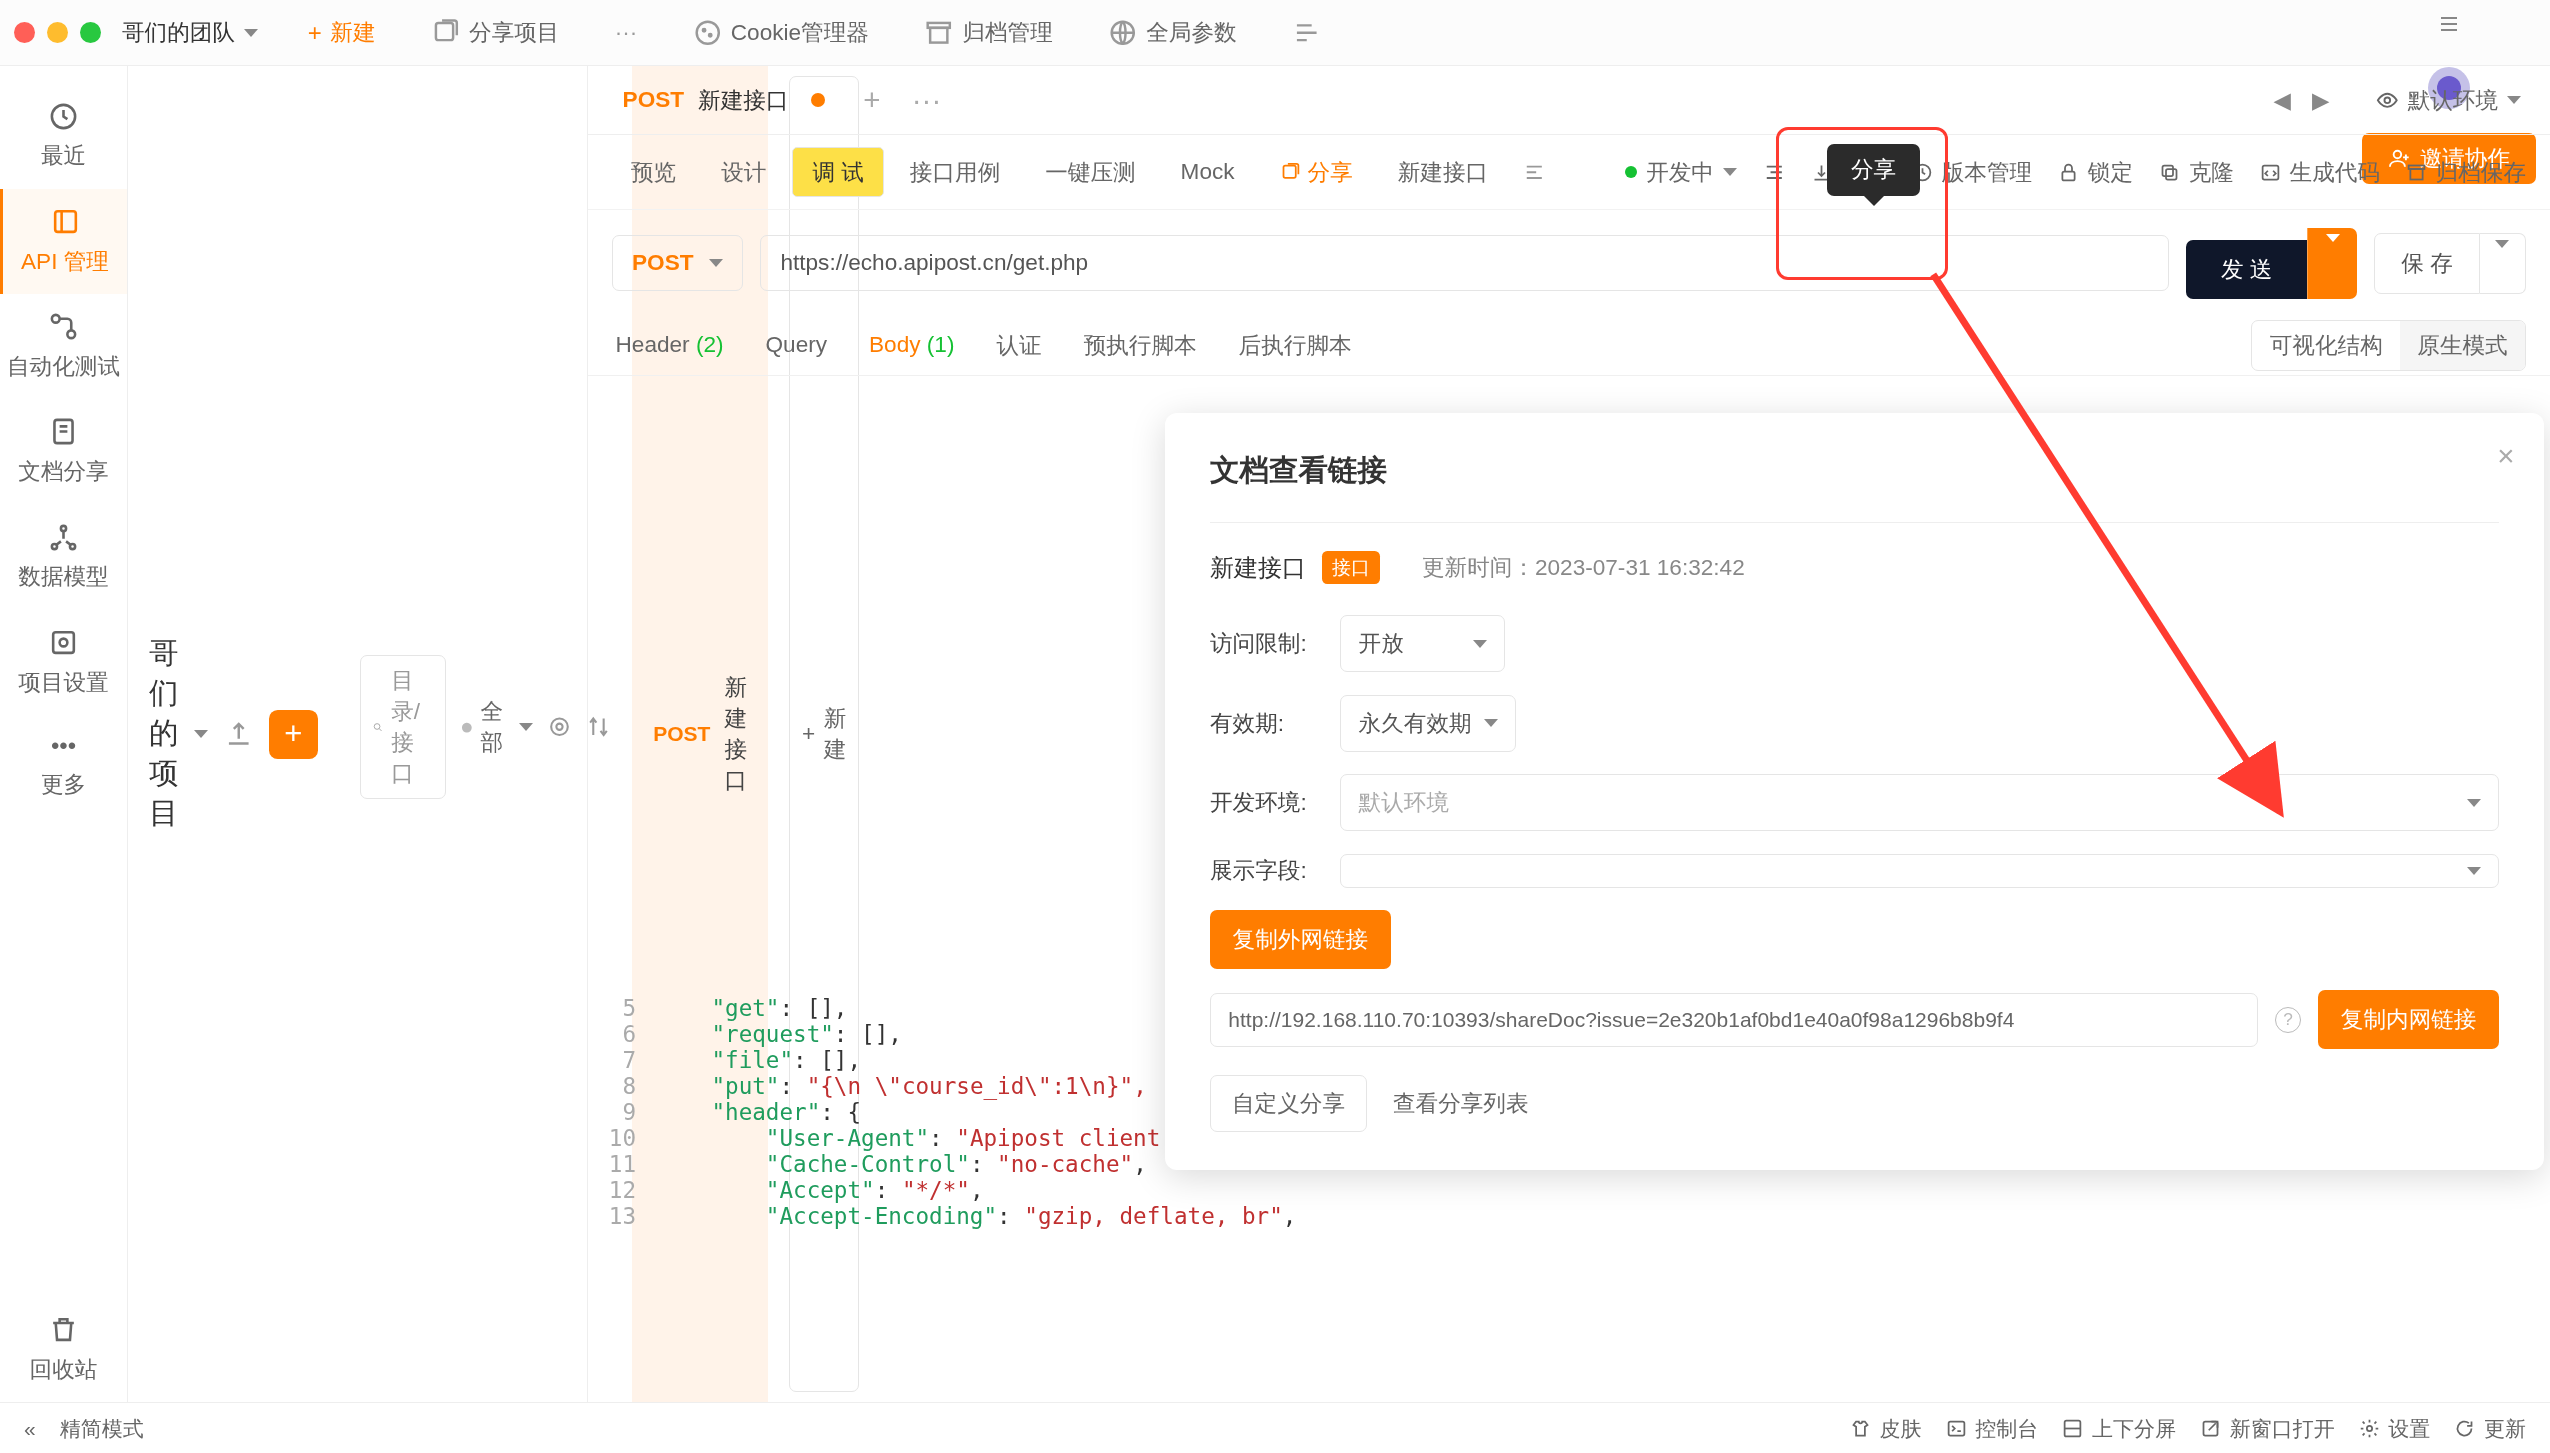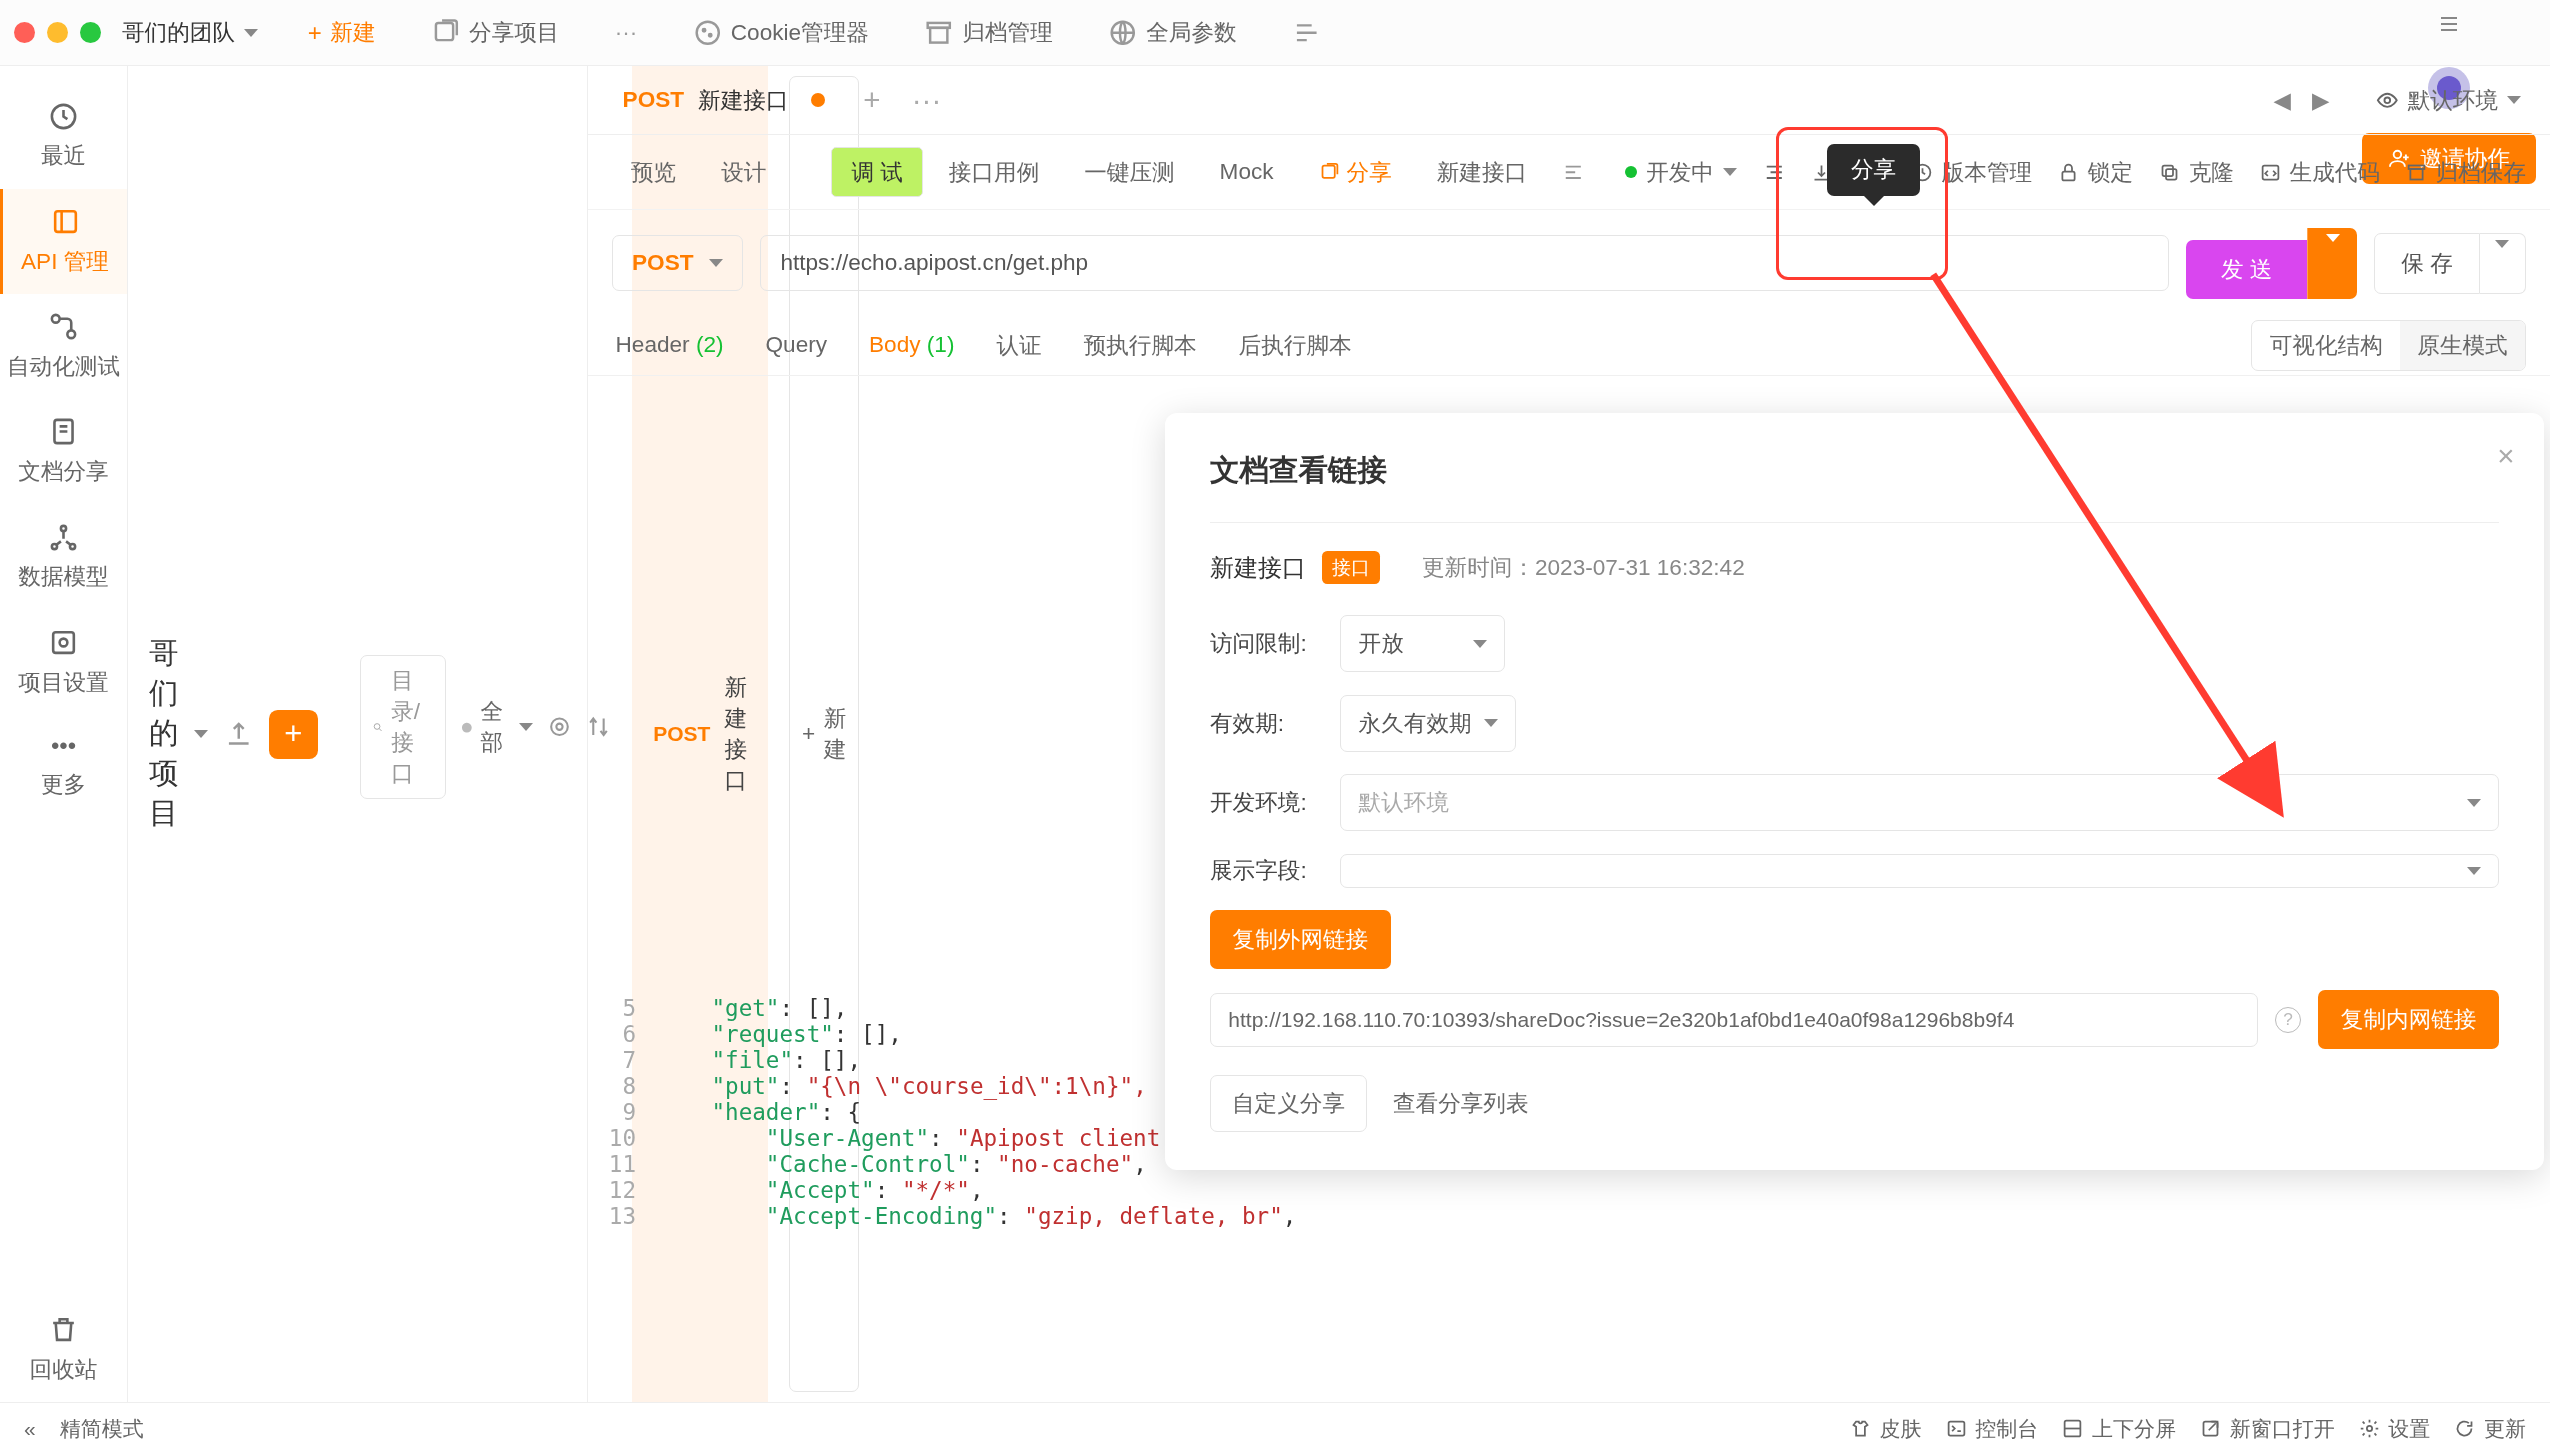--- a/index.html
+++ b/index.html
@@ -57,30 +57,30 @@
 .tab{display:flex;align-items:center;gap:14px;padding:0 22.6px;height:100%;position:relative;}
 .tab .method{color:#ff7d00;font-weight:600;}
 .unsaved{width:14px;height:14px;border-radius:50%;background:#ff7d00;margin-left:8.7px;}
 .tab-add{color:#aaa;font-size:29.5px;padding:0 15.6px;}
 .tab-more{color:#aaa;font-size:29.5px;padding:0 15.6px;}
 .tab-arrows{margin-left:auto;display:flex;align-items:center;gap:21px;color:#888;}
 .env-selector{display:flex;align-items:center;gap:8.7px;color:#666;margin-left:26px;margin-right:17.3px;}
 
 .subtabs{display:flex;align-items:center;padding:12px 24px;gap:7px;border-bottom:0.9px solid #f2f2f2;}
 .subtab{padding:8.7px 19px;color:#666;border-radius:5.2px;}
-.subtab.active{background:#bef264;border:0.9px solid #e5e5e5;font-weight:500;color:#333;margin-left:39px;}
+.subtab.active{background:#fde047;border:0.9px solid #e5e5e5;font-weight:500;color:#333;}
 .subtab.share{color:#ff7d00;display:flex;align-items:center;gap:7px;}
 .toolbar-right{margin-left:auto;display:flex;align-items:center;gap:26px;color:#666;justify-content:space-between;}
 .status-dot{display:flex;align-items:center;gap:8.7px;}
 .sdot{width:12px;height:12px;border-radius:50%;background:#15c133;}
 
 .urlbar{display:flex;align-items:center;padding:17.3px 24px;gap:17.3px;}
 .method-select{border:0.9px solid #e5e5e5;border-radius:7px;padding:14px 19px;display:flex;align-items:center;gap:15.6px;color:#ff7d00;font-weight:600;}
 .urlinput{flex:1;border:0.9px solid #e5e5e5;border-radius:7px;padding:14px 19px;color:#555;}
-.send{background:#d946ef;color:#fff;padding:14px 35px;border-radius:7px 0 0 7px;font-weight:500;margin-top:12px;}
+.send{background:#0f172a;color:#fff;padding:14px 35px;border-radius:7px 0 0 7px;font-weight:500;margin-top:12px;}
 .send-drop{background:#ff7d00;color:#fff;padding:14px 17.3px;border-radius:0 7px 7px 0;border-left:0.9px solid rgba(255,255,255,0.3);}
 .save{border:0.9px solid #e5e5e5;border-radius:7px 0 0 7px;padding:14px 26px;color:#555;}
 .save-drop{border:0.9px solid #e5e5e5;border-left:none;border-radius:0 7px 7px 0;padding:14px 15.6px;color:#888;}
 
 .reqtabs{display:flex;align-items:center;padding:0 24px;gap:35px;border-bottom:0.9px solid #f0f0f0;}
 .reqtab{padding:14px 3.5px;color:#666;}
 .reqtab .cnt{color:#15c133;}
 .reqtab.body{color:#ff7d00;}
 .reqtab.body .cnt{color:#15c133;}
 

